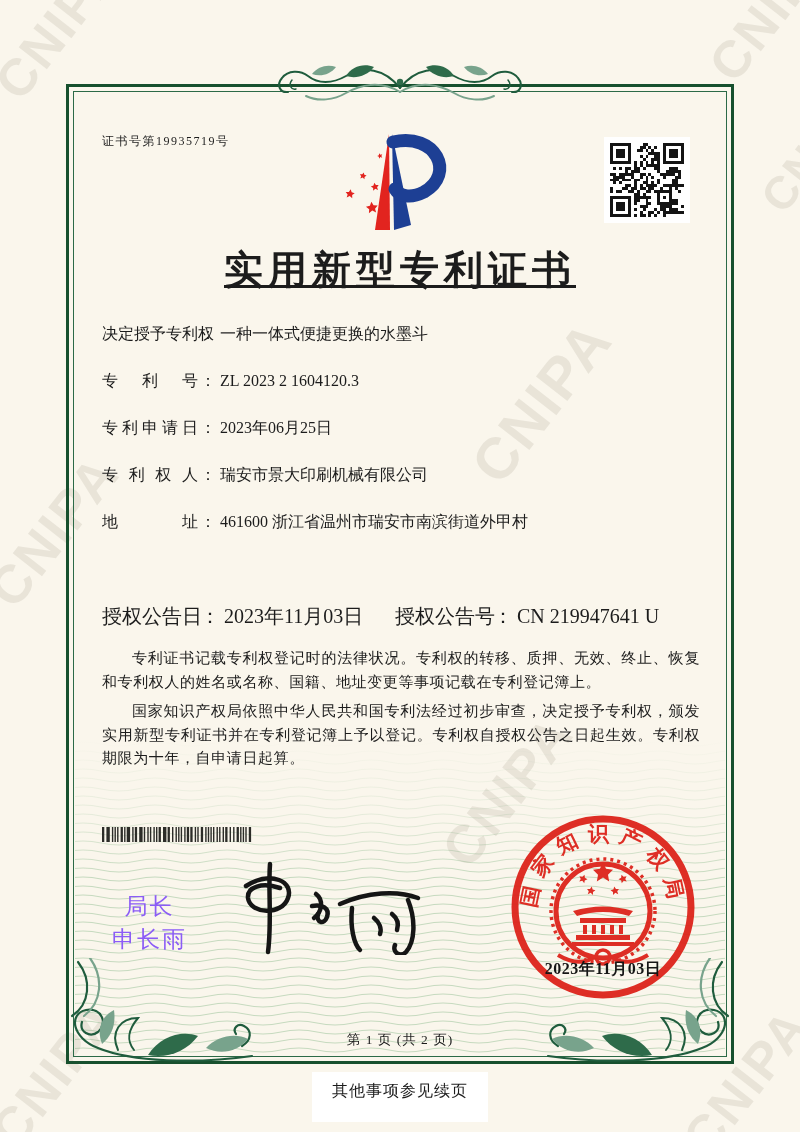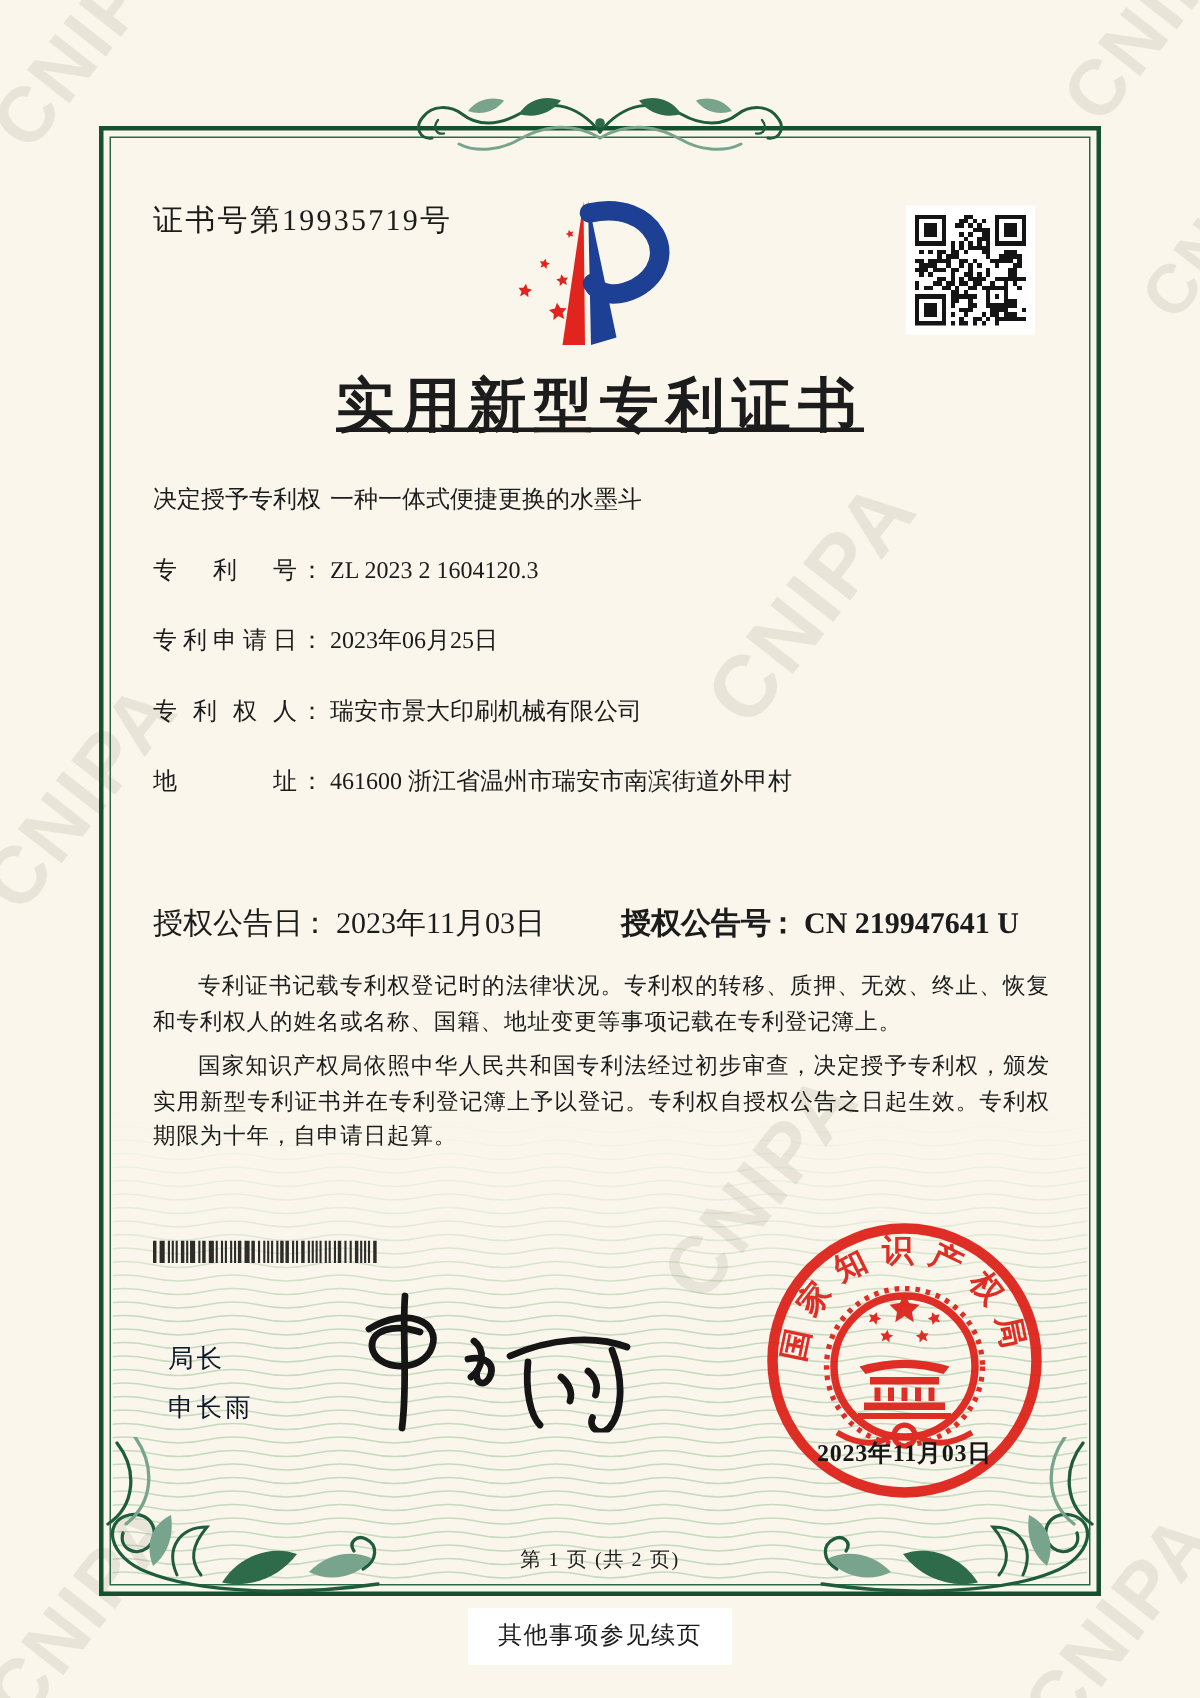--- a/index.html
+++ b/index.html
@@ -13,46 +13,46 @@
   #frame-inner{position:absolute;left:73px;top:91px;width:654px;height:966px;border:1.2px solid #2c6a47;box-sizing:border-box;z-index:4;}
   
   #waves-wrap{position:absolute;left:75px;top:738px;width:650px;height:318px;overflow:hidden;z-index:1;}
   #wave-fade{position:absolute;left:75px;top:738px;width:650px;height:140px;z-index:2;
              background:linear-gradient(#faf6ec 0%,rgba(250,246,236,.6) 55%,rgba(250,246,236,0) 100%);}
   
   #orn-top{position:absolute;left:272px;top:58px;z-index:5;}
   #orn-bl{position:absolute;left:56px;top:958px;z-index:5;}
   #orn-br{position:absolute;left:544px;top:958px;z-index:5;}
   
-  #cert-number{position:absolute;left:102px;top:133px;font-size:20px;letter-spacing:1.5px;z-index:6;}
+  #cert-number{position:absolute;left:102px;top:133px;font-size:12px;letter-spacing:1.5px;z-index:6;}
   #logo{position:absolute;left:332px;top:130px;z-index:6;}
   #qr-box{position:absolute;left:604px;top:137px;width:86px;height:86px;background:#fff;z-index:6;}
   #qr{position:absolute;left:6px;top:6px;}
   #title{position:absolute;left:0;top:243px;width:800px;text-align:center;font-size:39px;font-weight:bold;
          letter-spacing:5px;z-index:6;text-decoration:underline;}
   #fields{position:absolute;left:102px;top:322px;z-index:6;font-size:16px;}
   .frow{height:24px;line-height:24px;margin-bottom:23px;white-space:nowrap;}
   .flabel{display:inline-block;width:96px;text-align:justify;text-align-last:justify;vertical-align:top;}
   .fcolon{display:inline-block;margin:0 4px 0 2px;}
   #grant-row{position:absolute;left:102px;top:604px;width:600px;height:24px;line-height:24px;font-size:20px;z-index:6;white-space:nowrap;}
-  #grant-no{position:absolute;left:312px;top:0;white-space:nowrap;font-weight:bold;}
+  #grant-no{position:absolute;left:293px;top:0;white-space:nowrap;}
   #paragraphs{position:absolute;left:102px;top:647px;width:598px;font-size:15px;line-height:23.5px;
               letter-spacing:.6px;text-align:justify;z-index:6;}
   #paragraphs p{margin:0 0 6px 0;text-indent:2em;}
   #barcode{position:absolute;left:102px;top:827px;z-index:6;}
   #officer{position:absolute;left:112px;top:894px;z-index:6;font-family:"Liberation Sans","DejaVu Sans",sans-serif;
-           font-size:17px;color:#0f172a;}
+           font-size:23px;color:#8b5cf6;text-align:center;}
   #officer .oline{height:24px;line-height:24px;margin-bottom:9px;letter-spacing:2px;}
   #signature{position:absolute;left:232px;top:860px;z-index:6;}
   #seal{position:absolute;left:503px;top:807px;z-index:7;opacity:.94;}
   #seal-date{position:absolute;left:513px;top:959px;width:180px;text-align:center;font-size:16px;font-weight:bold;
              color:#161616;z-index:8;letter-spacing:.5px;}
   #page-num{position:absolute;left:71px;top:1031px;width:658px;text-align:center;font-size:13.5px;
             letter-spacing:1px;z-index:6;}
-  #note-box{position:absolute;left:312px;top:1072px;width:176px;height:38px;background:#ffffff;z-index:6;
+  #note-box{position:absolute;left:312px;top:1072px;width:176px;height:50px;background:#ffffff;z-index:6;
             text-align:center;line-height:38px;font-size:16px;letter-spacing:1px;}
 </style>
 </head>
 <body>
 
 <svg width="0" height="0" style="position:absolute">
   <defs>
     <path id="star5" d="M0,-10 L2.94,-4.05 L9.51,-3.09 L4.76,1.55 L5.88,8.09 L0,4.2 L-5.88,8.09 L-4.76,1.55 L-9.51,-3.09 L-2.94,-4.05 Z"></path>
   </defs>
 </svg>

